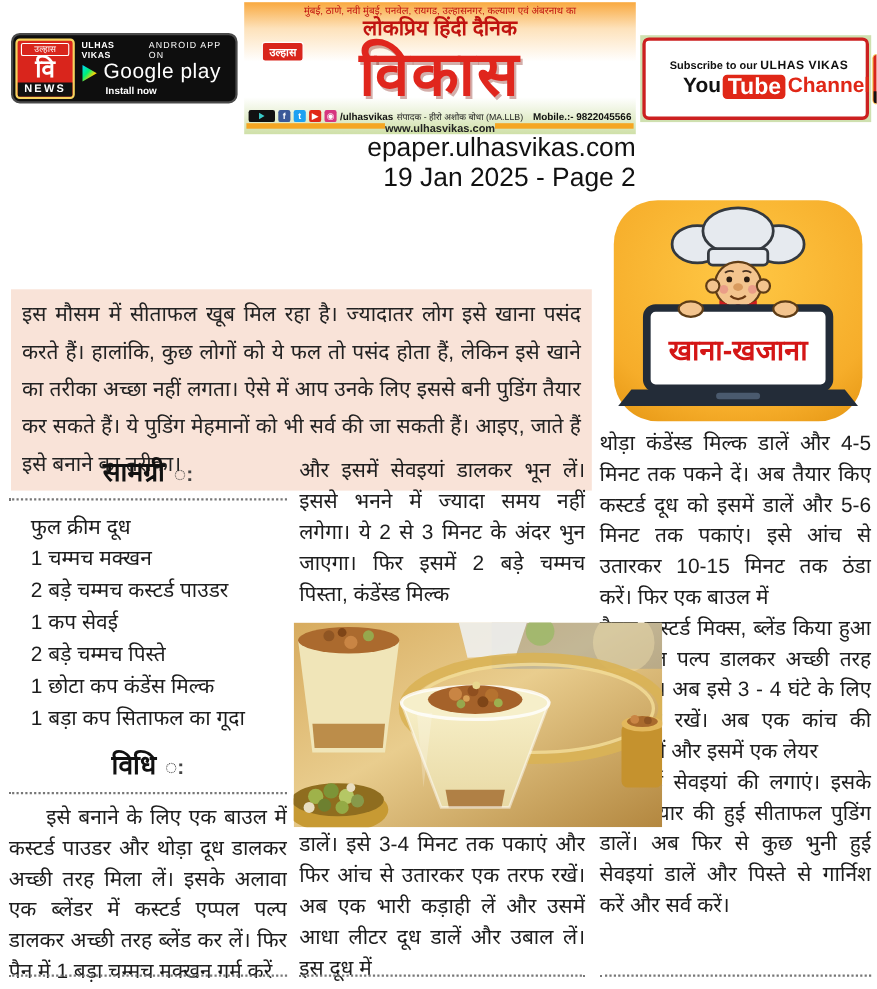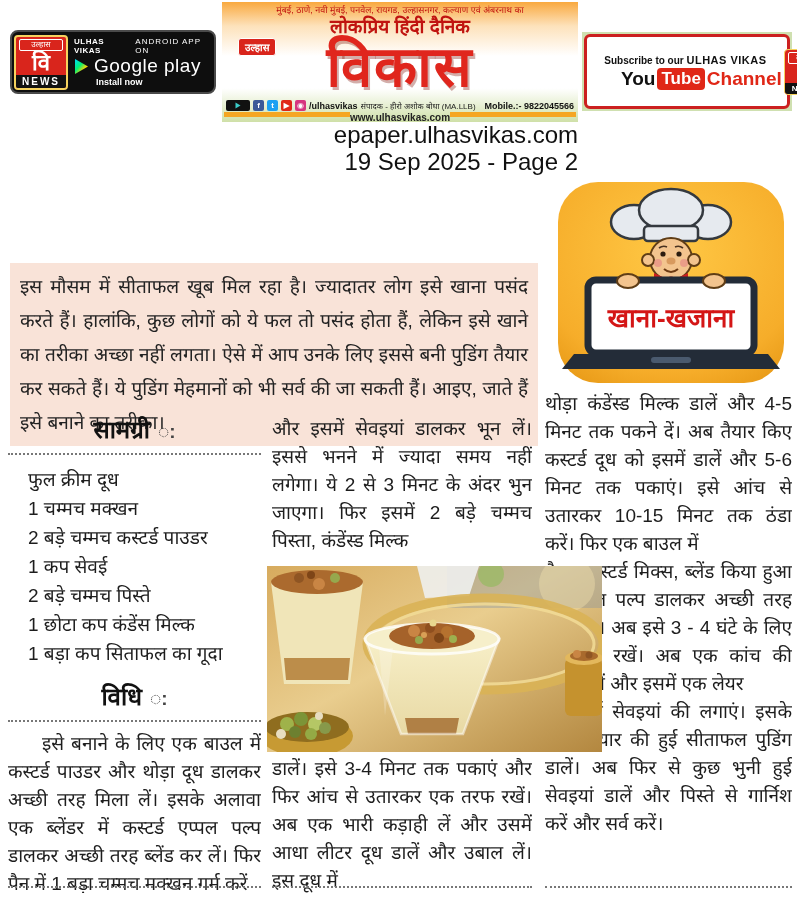--- a/index.html
+++ b/index.html
@@ -43,21 +43,21 @@
   .site-text{font-size:10px;font-weight:bold;color:#222;}
 
   .right-badge-wrap{position:absolute;left:582px;top:32px;width:210px;height:79px;background:#cfe0b0;padding:2px;box-sizing:border-box;}
   .right-badge{background:#fff;border:3px solid #cc2020;border-radius:6px;height:100%;box-sizing:border-box;
                display:flex;align-items:center;padding:1px 2px;gap:2px;}
   .rb-text{flex:1;text-align:center;}
   .rb-line1{font-size:10px;font-weight:bold;color:#111;white-space:nowrap;}
   .rb-brand{font-size:11px;font-weight:bold;letter-spacing:0.5px;}
   .rb-line2{display:flex;align-items:center;justify-content:center;gap:2px;margin-top:2px;margin-left:32px;}
   .rb-you{font-size:19px;font-weight:bold;color:#111;}
-  .rb-tube{font-size:17px;font-weight:bold;color:#fff;background:#e02717;border-radius:4px;padding:0 4px;line-height:22px;}
+  .rb-tube{font-size:21px;font-weight:bold;color:#fff;background:#e02717;border-radius:4px;padding:0 4px;line-height:22px;}
   .rb-channel{font-size:19px;font-weight:bold;color:#e02717;}
   .news-logo.small{width:42px;border-width:1px;}
   .news-logo.small .nl-vi{font-size:18px;line-height:19px;}
   .news-logo.small .nl-news{font-size:8px;letter-spacing:1px;line-height:11px;}
 
   
   .page-info{position:absolute;left:222px;top:121px;width:356px;text-align:right;}
   .pi-url{font-size:24px;color:#111;line-height:27px;}
   .pi-date{font-size:24px;color:#111;line-height:27px;}
 
@@ -168,21 +168,21 @@
           <span class="nl-ulhas">उल्हास</span>
           <div class="nl-vi">वि</div>
           <div class="nl-news">NEWS</div>
         </div>
       </div>
     </div>
   </div>
 
   <div class="page-info">
     <div class="pi-url">epaper.ulhasvikas.com</div>
-    <div class="pi-date">19 Sep 2025 - Page 2</div>
+    <div class="pi-date">19 Jan 2025 - Page 2</div>
   </div>
 
 
   <div class="logo-box">
     <svg width="230" height="205" viewBox="0 0 230 205">
       <defs>
         <radialGradient id="lgbg" cx="0.5" cy="0.35" r="0.85">
           <stop offset="0" stop-color="#ffc845"></stop>
             <stop offset="0.7" stop-color="#f6ad2a"></stop>
             <stop offset="1" stop-color="#e2920f"></stop>

